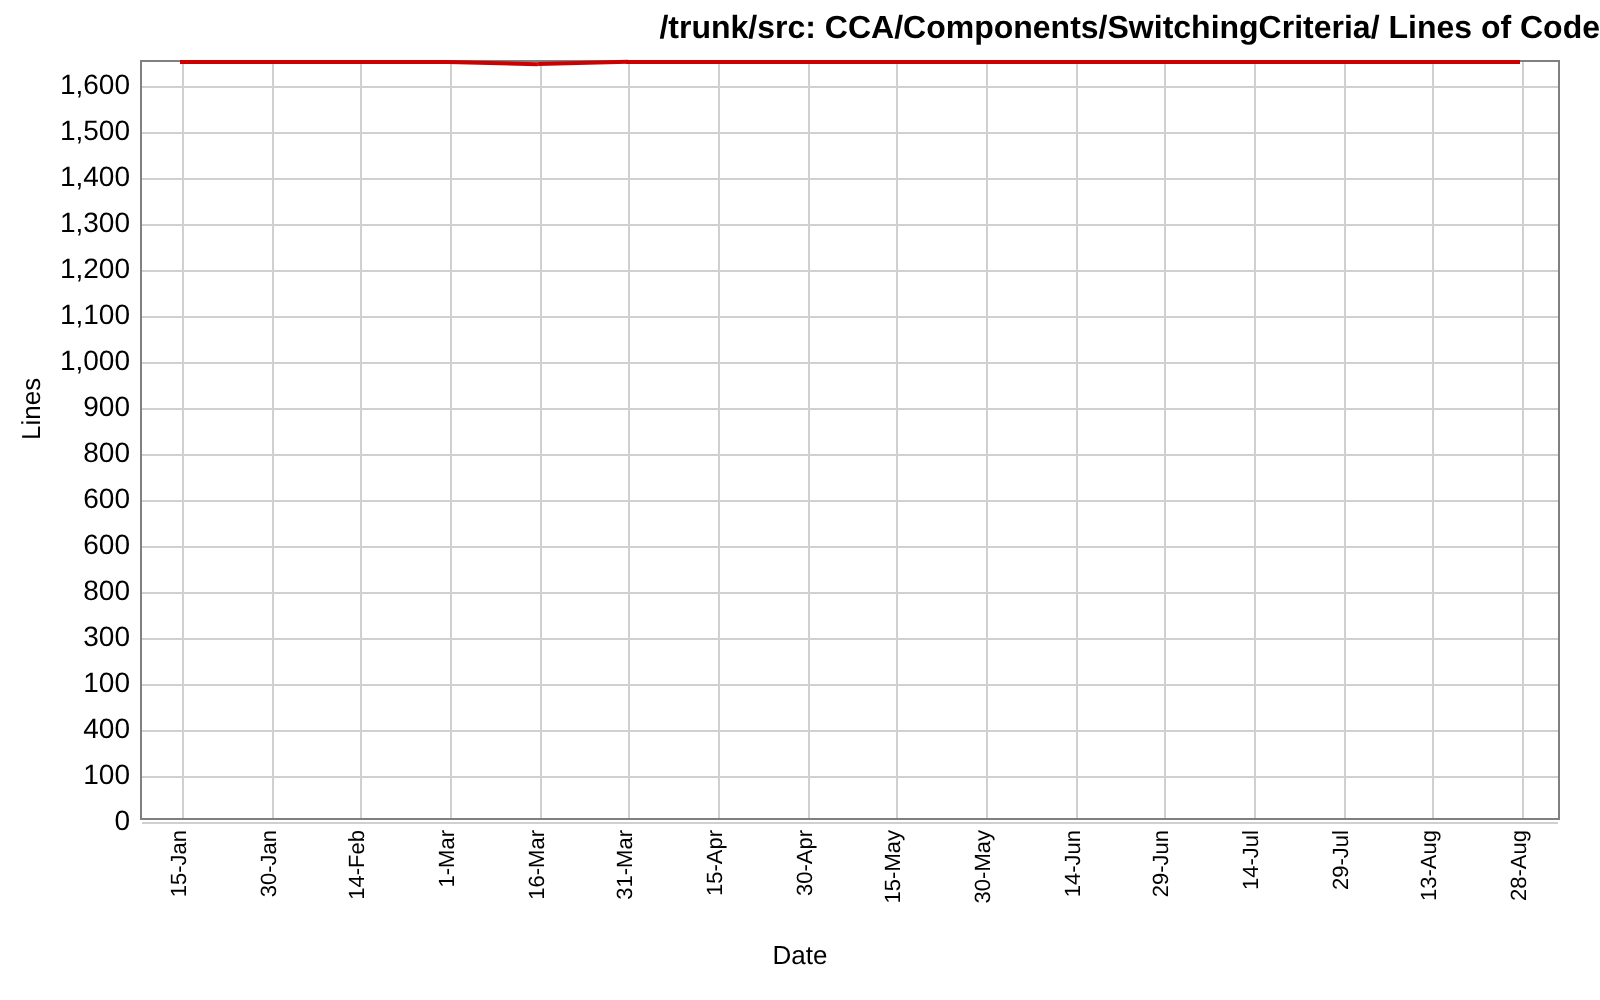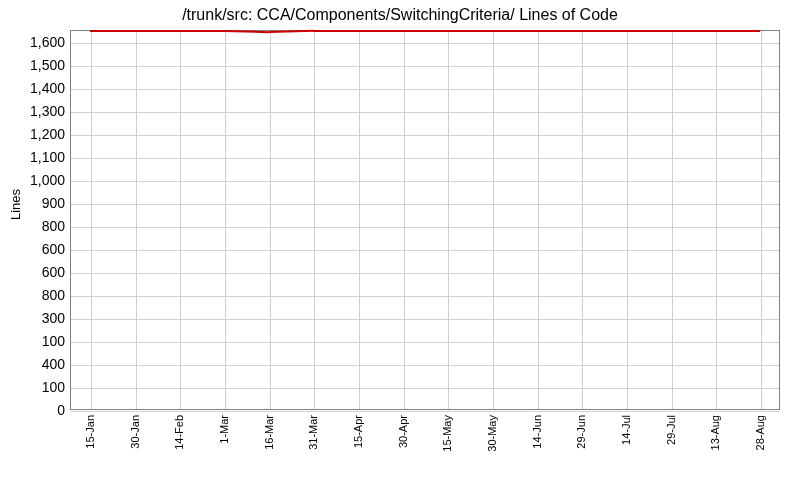--- a/index.html
+++ b/index.html
@@ -14,22 +14,22 @@
   .chart-wrap {
     position: relative;
     width: 800px;
     height: 500px;
   }
   .title {
     position: absolute;
     top: 6px;
     left: 0;
     width: 800px;
-    text-align: center;
-    font-weight: normal;
+    text-align: right;
+    font-weight: bold;
     font-size: 16px;
     color: #000;
   }
   .plot {
     position: absolute;
     left: 70px;
     top: 30px;
     width: 710px;
     height: 380px;
     border: 1px solid #808080;
@@ -130,20 +130,21 @@
       <div class="gridline-v" style="left: 422px;"></div>
       <div class="gridline-v" style="left: 466.667px;"></div>
       <div class="gridline-v" style="left: 511.333px;"></div>
       <div class="gridline-v" style="left: 556px;"></div>
       <div class="gridline-v" style="left: 600.667px;"></div>
       <div class="gridline-v" style="left: 645.333px;"></div>
       <div class="gridline-v" style="left: 690px;"></div>
     </div>
 
   <div class="y-axis-title">Lines</div>
+  <div class="x-axis-title">Date</div>
 
 <div class="y-tick-label" style="top: 410px;">0</div>
     <div class="y-tick-label" style="top: 386.97px;">100</div>
     <div class="y-tick-label" style="top: 363.939px;">400</div>
     <div class="y-tick-label" style="top: 340.909px;">100</div>
     <div class="y-tick-label" style="top: 317.879px;">300</div>
     <div class="y-tick-label" style="top: 294.848px;">800</div>
     <div class="y-tick-label" style="top: 271.818px;">600</div>
     <div class="y-tick-label" style="top: 248.788px;">600</div>
     <div class="y-tick-label" style="top: 225.758px;">800</div>

